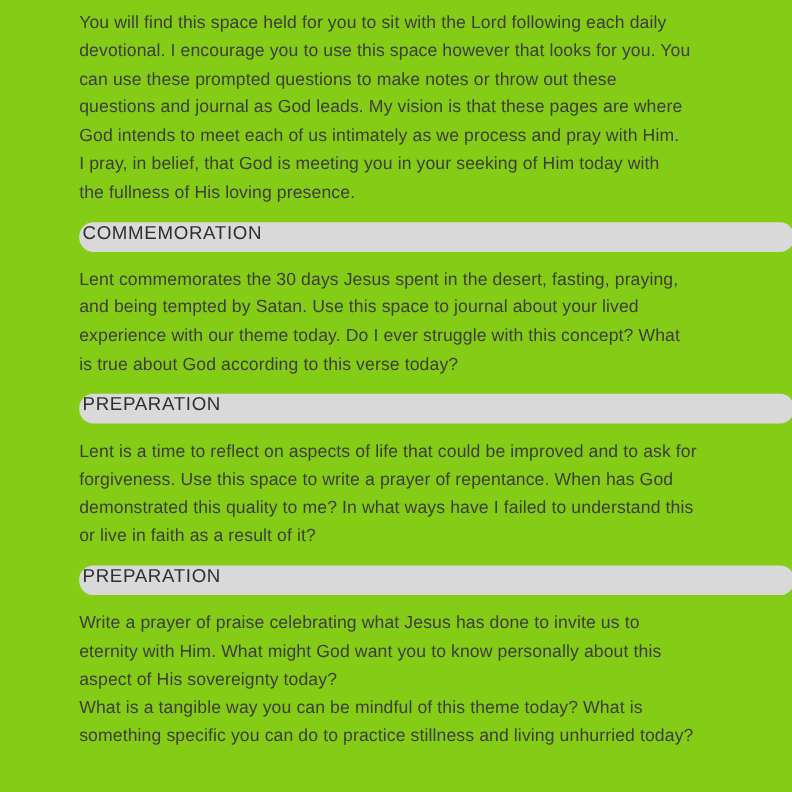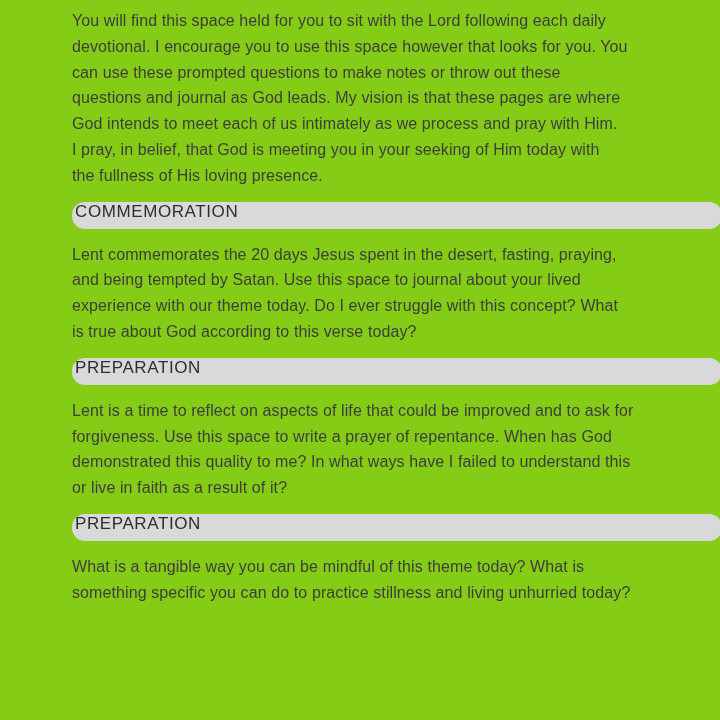--- a/index.html
+++ b/index.html
@@ -52,33 +52,36 @@
 devotional. I encourage you to use this space however that looks for you. You
 can use these prompted questions to make notes or throw out these
 questions and journal as God leads. My vision is that these pages are where
 God intends to meet each of us intimately as we process and pray with Him.
 I pray, in belief, that God is meeting you in your seeking of Him today with
 the fullness of His loving presence.</p>
 
   <div class="section-heading">
     <span>COMMEMORATION</span>
   </div>
-  <p class="body-par">Lent commemorates the 20 days Jesus spent in the desert, fasting, praying,
+  <p class="body-par">Lent commemorates the 30 days Jesus spent in the desert, fasting, praying,
 and being tempted by Satan. Use this space to journal about your lived
 experience with our theme today. Do I ever struggle with this concept? What
 is true about God according to this verse today?</p>
 
   <div class="section-heading">
     <span>PREPARATION</span>
   </div>
   <p class="body-par">Lent is a time to reflect on aspects of life that could be improved and to ask for
 forgiveness. Use this space to write a prayer of repentance. When has God
 demonstrated this quality to me? In what ways have I failed to understand this
 or live in faith as a result of it?</p>
 
   <div class="section-heading">
     <span>PREPARATION</span>
   </div>
+  <p class="body-par">Write a prayer of praise celebrating what Jesus has done to invite us to
+eternity with Him. What might God want you to know personally about this
+aspect of His sovereignty today?</p>
 
   <p class="body-par">What is a tangible way you can be mindful of this theme today? What is
 something specific you can do to practice stillness and living unhurried today?</p>
 
 </div>
 
 </body></html>

